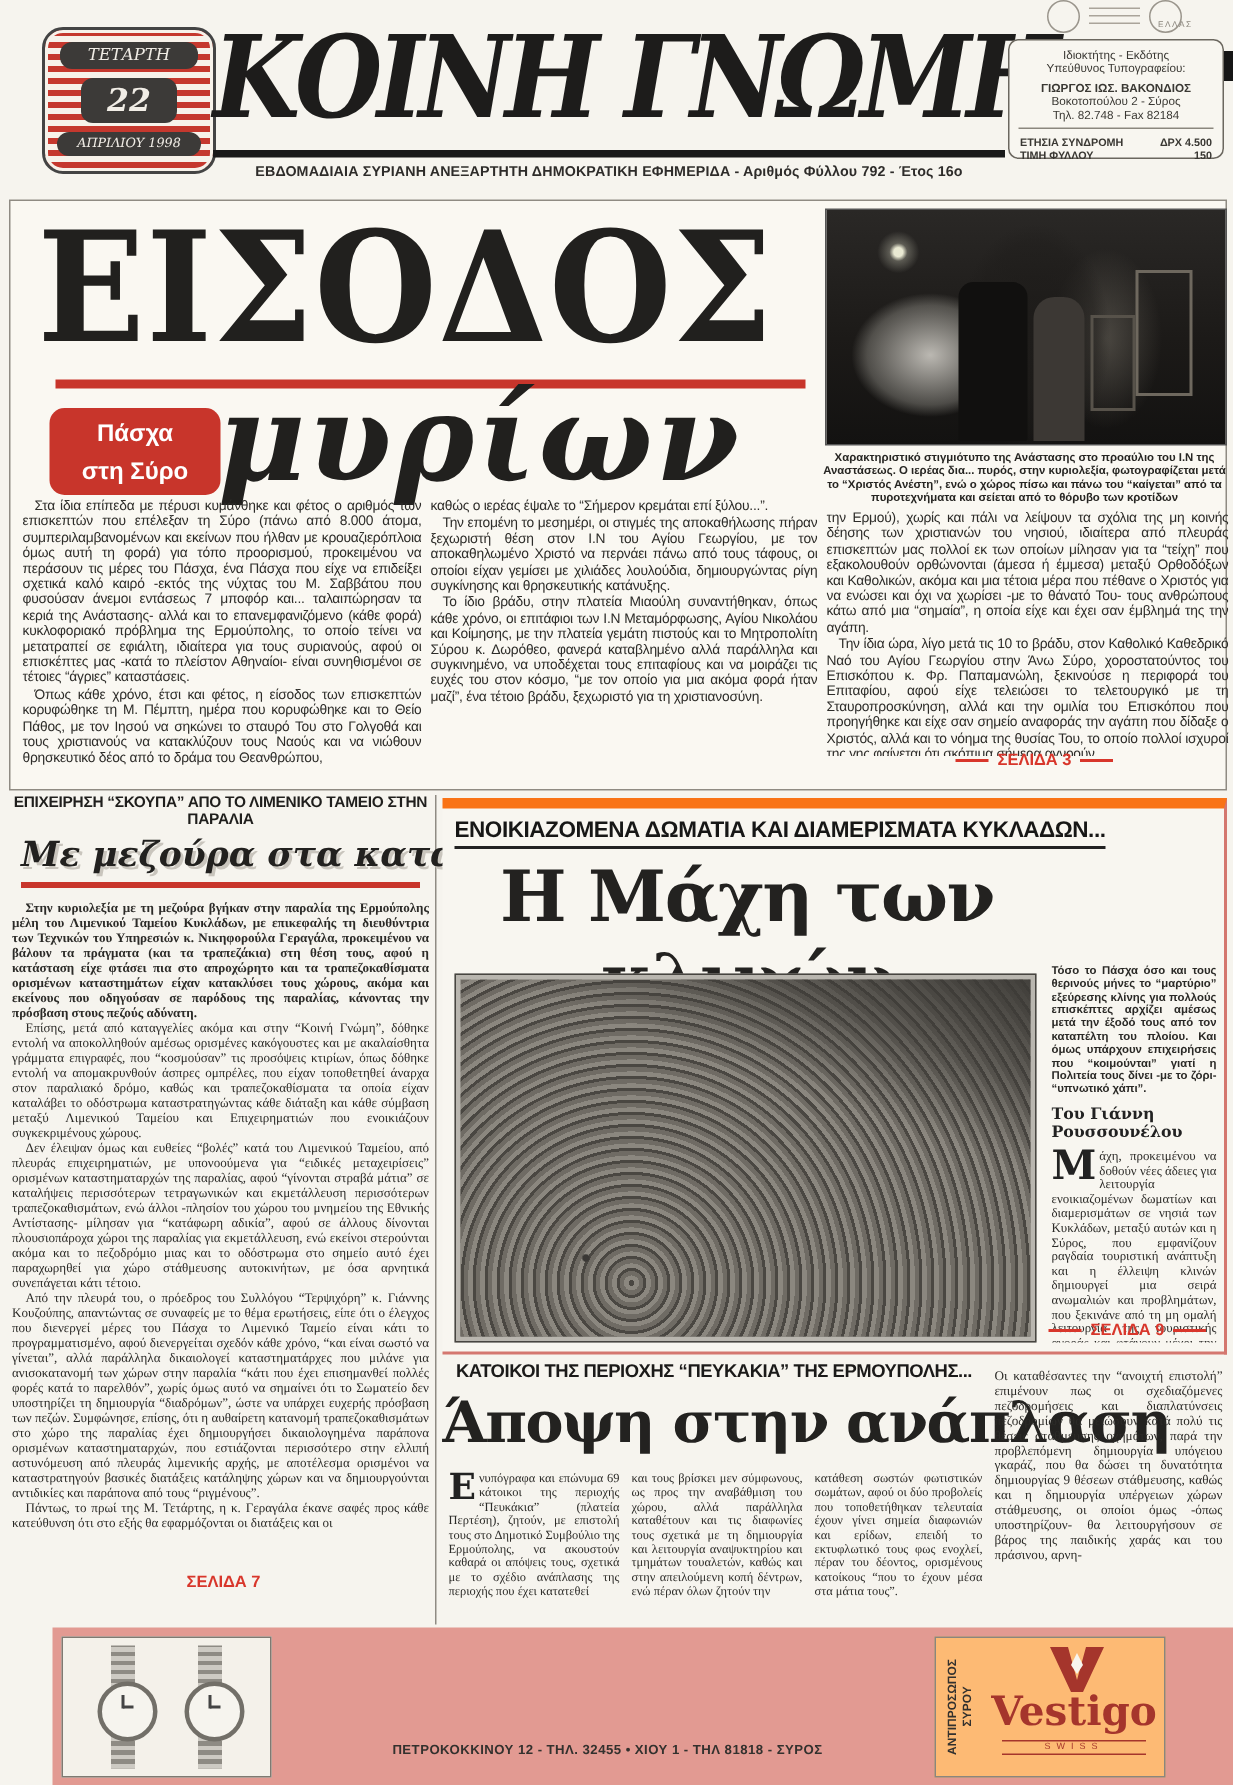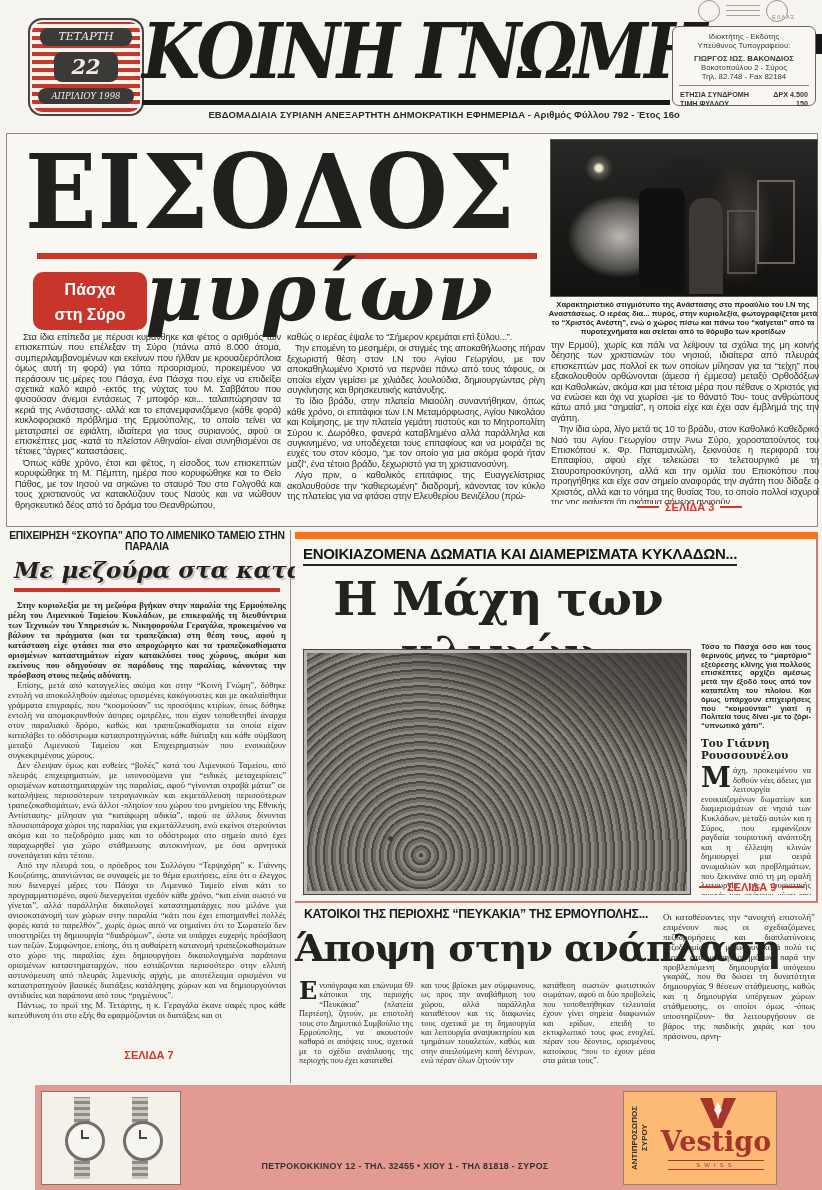--- a/index.html
+++ b/index.html
@@ -14,21 +14,21 @@
   .db-badge{position:absolute;left:50%;transform:translateX(-50%);background:#3c3a38;color:#f1ede6;
             border-radius:8px;text-align:center;font-family:"DejaVu Serif",serif;font-style:italic;}
   .db-week{top:8px;width:92px;height:18px;font-size:11px;line-height:18px;}
   .db-day{top:32px;width:64px;height:30px;font-size:21px;line-height:30px;font-weight:bold;}
   .db-month{top:68px;width:96px;height:16px;font-size:8.5px;line-height:16px;}
 
   .mast-title{left:142px;top:2px;width:530px;height:100px;font-family:"DejaVu Serif",serif;
               font-weight:bold;font-style:italic;font-size:76px;line-height:100px;color:#1d1c1b;
               letter-spacing:-4px;white-space:nowrap;transform:scaleX(0.88);transform-origin:left center;}
   .mast-rule{left:142px;top:100px;width:528px;height:5px;background:#191919;}
-  .mast-sub{left:132px;top:109px;width:548px;font-size:9.5px;font-weight:bold;text-align:right;
+  .mast-sub{left:132px;top:109px;width:548px;font-size:9.5px;font-weight:bold;text-align:center;
             color:#2e2c2a;letter-spacing:0.1px;}
 
   .stamps{left:688px;top:0;width:120px;height:22px;}
   .stamp-circle{position:absolute;border:1px solid #9a958c;border-radius:50%;width:20px;height:20px;top:0;}
   .stamp-wave{position:absolute;height:1px;background:#aaa49a;width:34px;}
   .stamp-text{position:absolute;font-size:5.5px;color:#8d887f;top:14px;left:84px;letter-spacing:1px;}
   .corner-mark{right:0;top:34px;width:24px;height:20px;background:#161616;}
 
   .pubbox{left:672px;top:26px;width:144px;height:80px;border:1px solid #6b675f;border-radius:7px;
           background:#f8f6f0;font-size:7.8px;text-align:center;color:#3a3833;padding-top:5px;box-sizing:border-box;}
@@ -207,21 +207,20 @@
     <div class="abs lead-caption">Χαρακτηριστικό στιγμιότυπο της Ανάστασης στο προαύλιο του Ι.Ν της Αναστάσεως. Ο ιερέας δια... πυρός, στην κυριολεξία, φωτογραφίζεται μετά το “Χριστός Ανέστη”, ενώ ο χώρος πίσω και πάνω του “καίγεται” από τα πυροτεχνήματα και σείεται από το θόρυβο των κροτίδων</div>
 
     <div class="abs lead-col lead-col1">
       <p>Στα ίδια επίπεδα με πέρυσι κυμάνθηκε και φέτος ο αριθμός των επισκεπτών που επέλεξαν τη Σύρο (πάνω από 8.000 άτομα, συμπεριλαμβανομένων και εκείνων που ήλθαν με κρουαζιερόπλοια όμως αυτή τη φορά) για τόπο προορισμού, προκειμένου να περάσουν τις μέρες του Πάσχα, ένα Πάσχα που είχε να επιδείξει σχετικά καλό καιρό -εκτός της νύχτας του Μ. Σαββάτου που φυσούσαν άνεμοι εντάσεως 7 μποφόρ και... ταλαιπώρησαν τα κεριά της Ανάστασης- αλλά και το επανεμφανιζόμενο (κάθε φορά) κυκλοφοριακό πρόβλημα της Ερμούπολης, το οποίο τείνει να μετατραπεί σε εφιάλτη, ιδιαίτερα για τους συριανούς, αφού οι επισκέπτες μας -κατά το πλείστον Αθηναίοι- είναι συνηθισμένοι σε τέτοιες “άγριες” καταστάσεις.</p>
       <p>Όπως κάθε χρόνο, έτσι και φέτος, η είσοδος των επισκεπτών κορυφώθηκε τη Μ. Πέμπτη, ημέρα που κορυφώθηκε και το Θείο Πάθος, με τον Ιησού να σηκώνει το σταυρό Του στο Γολγοθά και τους χριστιανούς να κατακλύζουν τους Ναούς και να νιώθουν θρησκευτικό δέος από το δράμα του Θεανθρώπου,</p>
     </div>
     <div class="abs lead-col lead-col2">
       <p style="text-indent:0;">καθώς ο ιερέας έψαλε το “Σήμερον κρεμάται επί ξύλου...”.</p>
       <p>Την επομένη το μεσημέρι, οι στιγμές της αποκαθήλωσης πήραν ξεχωριστή θέση στον Ι.Ν του Αγίου Γεωργίου, με τον αποκαθηλωμένο Χριστό να περνάει πάνω από τους τάφους, οι οποίοι είχαν γεμίσει με χιλιάδες λουλούδια, δημιουργώντας ρίγη συγκίνησης και θρησκευτικής κατάνυξης.</p>
       <p>Το ίδιο βράδυ, στην πλατεία Μιαούλη συναντήθηκαν, όπως κάθε χρόνο, οι επιτάφιοι των Ι.Ν Μεταμόρφωσης, Αγίου Νικολάου και Κοίμησης, με την πλατεία γεμάτη πιστούς και το Μητροπολίτη Σύρου κ. Δωρόθεο, φανερά καταβλημένο αλλά παράλληλα και συγκινημένο, να υποδέχεται τους επιταφίους και να μοιράζει τις ευχές του στον κόσμο, “με τον οποίο για μια ακόμα φορά ήταν μαζί”, ένα τέτοιο βράδυ, ξεχωριστό για τη χριστιανοσύνη.</p>
-      <p>Λίγο πριν, ο καθολικός επιτάφιος της Ευαγγελίστριας ακολουθούσε την “καθιερωμένη” διαδρομή, κάνοντας τον κύκλο της πλατείας για να φτάσει στην Ελευθερίου Βενιζέλου (πρώ-</p>
     </div>
     <div class="abs lead-col lead-col3">
       <p style="text-indent:0;">την Ερμού), χωρίς και πάλι να λείψουν τα σχόλια της μη κοινής δέησης των χριστιανών του νησιού, ιδιαίτερα από πλευράς επισκεπτών μας πολλοί εκ των οποίων μίλησαν για τα “τείχη” που εξακολουθούν ορθώνονται (άμεσα ή έμμεσα) μεταξύ Ορθοδόξων και Καθολικών, ακόμα και μια τέτοια μέρα που πέθανε ο Χριστός για να ενώσει και όχι να χωρίσει -με το θάνατό Του- τους ανθρώπους κάτω από μια “σημαία”, η οποία είχε και έχει σαν έμβλημά της την αγάπη.</p>
       <p>Την ίδια ώρα, λίγο μετά τις 10 το βράδυ, στον Καθολικό Καθεδρικό Ναό του Αγίου Γεωργίου στην Άνω Σύρο, χοροστατούντος του Επισκόπου κ. Φρ. Παπαμανώλη, ξεκινούσε η περιφορά του Επιταφίου, αφού είχε τελειώσει το τελετουργικό με τη Σταυροπροσκύνηση, αλλά και την ομιλία του Επισκόπου που προηγήθηκε και είχε σαν σημείο αναφοράς την αγάπη που δίδαξε ο Χριστός, αλλά και το νόημα της θυσίας Του, το οποίο πολλοί ισχυροί της γης φαίνεται ότι σκόπιμα σήμερα αγνοούν.</p>
     </div>
 
     <div class="pageref lead-ref">
       <div class="ref-dash"></div>
       <span>ΣΕΛΙΔΑ 3</span>
       <div class="ref-dash"></div>

